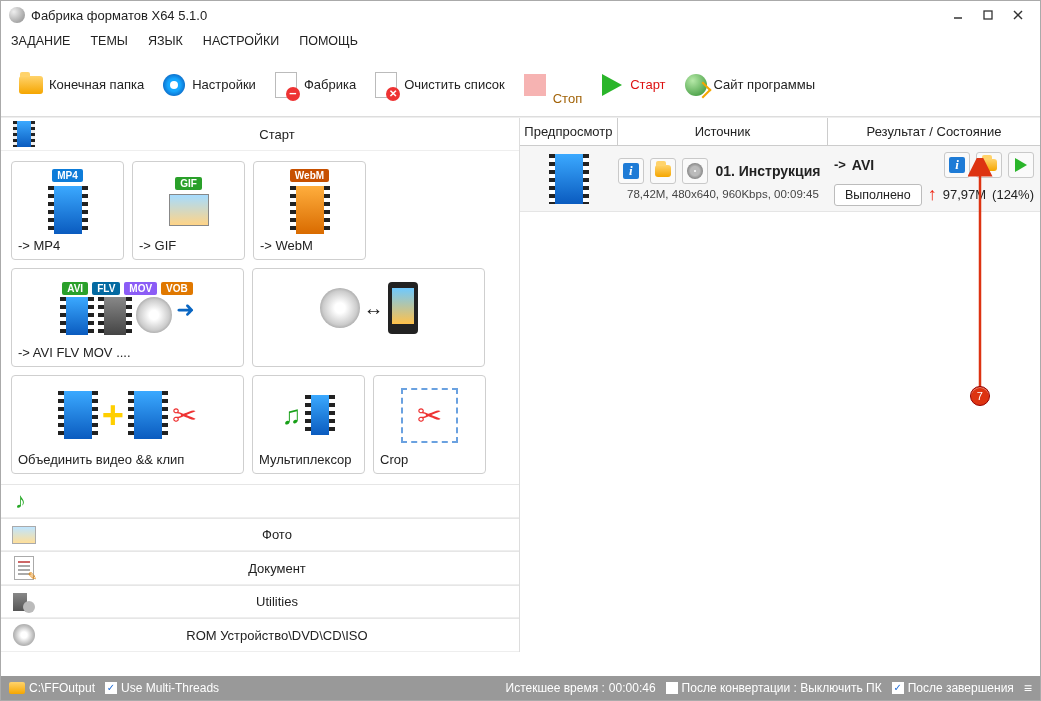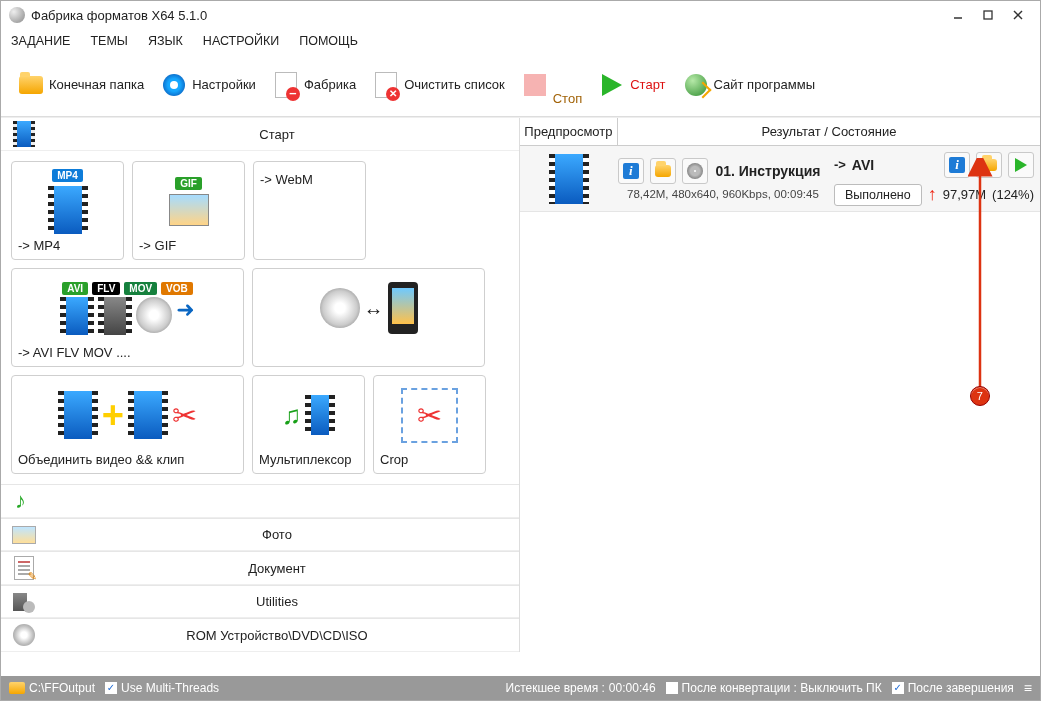--- a/index.html
+++ b/index.html
@@ -61,21 +61,21 @@
 
 
 .tiles { padding: 10px; display:flex; flex-wrap:wrap; gap:8px; }
 .tile { border:1px solid #cfcfcf; border-radius:4px; padding:6px; display:flex; flex-direction:column; }
 .tile .preview { display:flex; align-items:center; justify-content:center; gap:4px; height:66px; }
 .tile .caption { margin-top:4px; font-size:13px; }
 .tile.sm { width:113px; }
 .tile.wd { width:233px; }
 .badge{font-size:10px;font-weight:bold;color:#fff;padding:1px 5px;border-radius:2px;display:inline-block;}
 .b-mp4{background:#0d7cd9}.b-mkv{background:#e0b400}.b-gif{background:#2aa02a}.b-webm{background:#c75000}
-.b-avi{background:#2aa02a}.b-flv{background:#000000}.b-mov{background:#15803d}.b-vob{background:#e07800}
+.b-avi{background:#2aa02a}.b-flv{background:#0369a1}.b-mov{background:#8b5cf6}.b-vob{background:#e07800}
 .minifilm{width:40px;height:48px;background:linear-gradient(#3ba9ff,#0a5bbf);position:relative;}
 .minifilm::before,.minifilm::after{content:"";position:absolute;top:0;bottom:0;width:6px;background:repeating-linear-gradient(180deg,#222 0 4px,#fff 4px 8px);}
 .minifilm::before{left:0}.minifilm::after{right:0}
 .minidisc{width:40px;height:40px;border-radius:50%;background:radial-gradient(circle,#fff 18%,#ccc 60%,#666 100%);}
 .pic{width:40px;height:32px;background:linear-gradient(180deg,#a6dcff,#ffd487);border:1px solid #888;}
 .plus{color:#ffcf00;font-size:38px;font-weight:bold;}
 .scis{color:#e33;font-size:30px;}
 .phone{width:30px;height:52px;border-radius:4px;background:#222;position:relative;}
 .phone::after{content:"";position:absolute;inset:6px 4px 10px;background:linear-gradient(180deg,#6ec9ff,#ffc14a);}
 
@@ -213,20 +213,24 @@
         <div class="caption">-&gt; MP4</div>
       </div>
       <div class="tile sm">
         <div class="preview" style="flex-direction:column">
           <span class="badge b-gif">GIF</span>
           <span class="pic"></span>
         </div>
         <div class="caption">-&gt; GIF</div>
       </div>
       <div class="tile sm">
+        <div class="preview" style="flex-direction:column">
+          <span class="badge b-webm">WebM</span>
+          <span class="minifilm" style="background:linear-gradient(#ffae3d,#d96b00)"></span>
+        </div>
         <div class="caption">-&gt; WebM</div>
       </div>
 
       <div class="tile wd">
         <div class="preview" style="flex-direction:column;gap:2px;">
           <div style="display:flex;gap:4px;">
             <span class="badge b-avi">AVI</span>
             <span class="badge b-flv">FLV</span>
             <span class="badge b-mov">MOV</span>
             <span class="badge b-vob">VOB</span>
@@ -299,20 +303,21 @@
       <span class="cat-ico">
           <span class="disc-ico"></span>
         </span>
       <span class="cat-label">ROM Устройство\DVD\CD\ISO</span>
     </div>
   </div>
 
   <div class="right" style="position:relative">
     <div class="r-head">
       <div class="c1">Предпросмотр</div>
+      <div class="c2">Источник</div>
       <div class="c3">Результат / Состояние</div>
     </div>
 
     <div class="job-row">
       <div class="jc1">
         <span class="minifilm" style="width:40px;height:50px"></span>
       </div>
       <div class="jc2">
         <div class="jc2top">
           <div class="btns">

